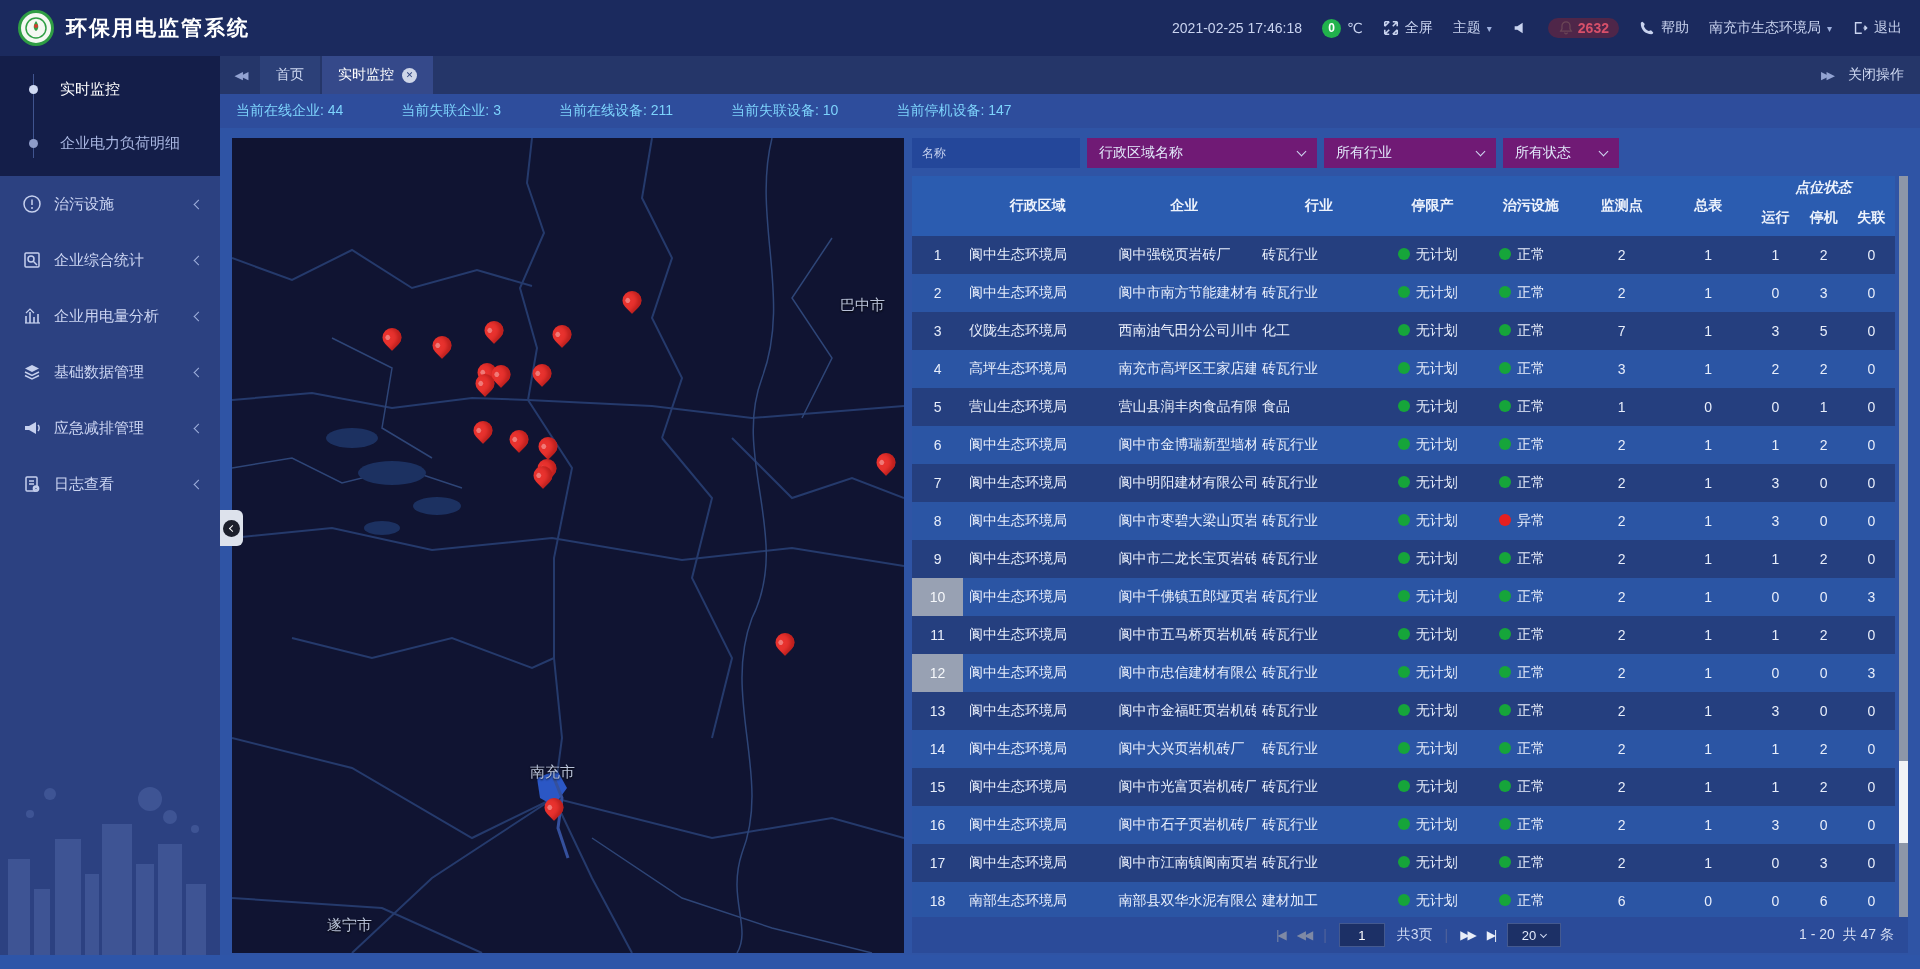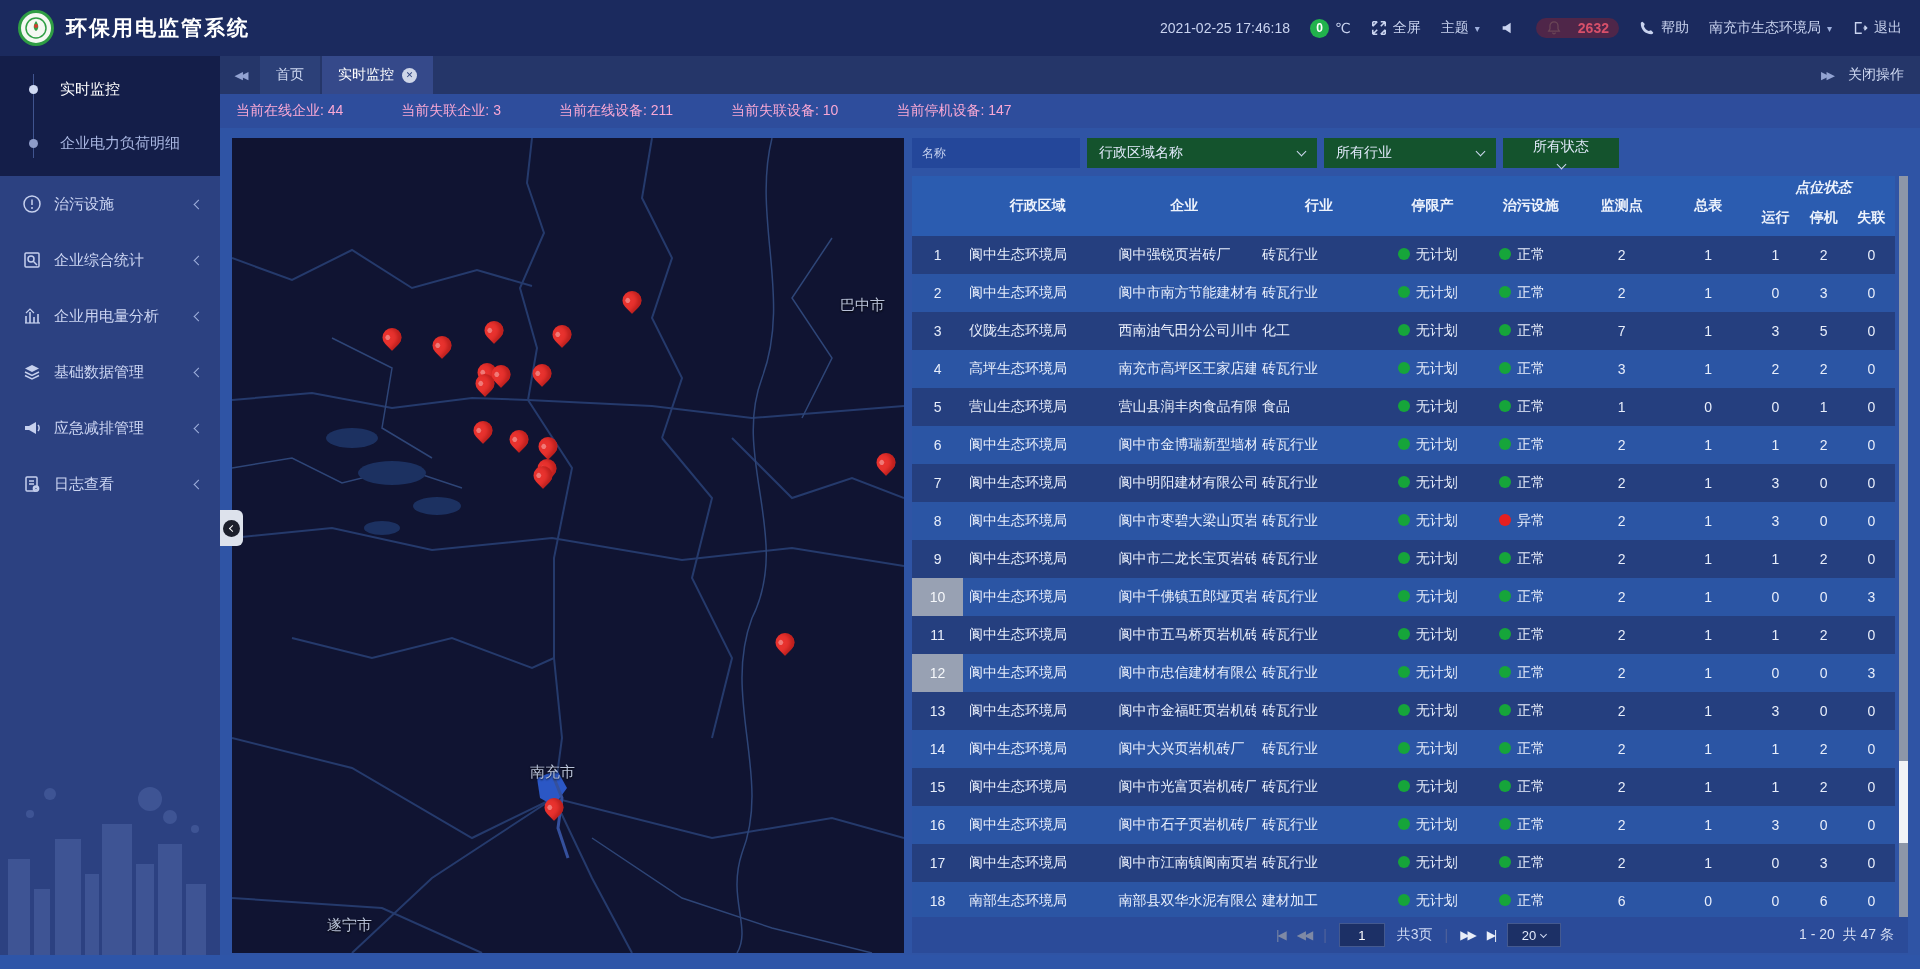--- a/index.html
+++ b/index.html
@@ -9,21 +9,21 @@
 
   
   .topbar { height:56px; background:#1b2a5e; display:flex; align-items:center; padding:0 18px; }
   .brand { display:flex; align-items:center; gap:12px; }
   .logo { width:36px; height:36px; border-radius:50%; background:#f4f8f2; border:3px solid #2f9e44; display:flex; align-items:center; justify-content:center; }
   .logo svg { width:22px; height:22px; }
   .app-title { color:#ffffff; font-size:21px; font-weight:bold; letter-spacing:2px; }
   .topbar-right { margin-left:auto; display:flex; align-items:center; gap:20px; color:#c9d3ef; font-size:14px; }
   .topbar-right .item { display:flex; align-items:center; gap:6px; cursor:default; }
   .temp-badge { width:19px; height:19px; border-radius:50%; background:#21b24c; color:#fff; font-size:12px; display:inline-flex; align-items:center; justify-content:center; font-weight:bold; }
-  .bell-pill { background:rgba(122,34,56,.55); border-radius:10px; padding:2px 10px; color:#d8506a; font-weight:bold; font-size:14px; display:inline-flex; align-items:center; gap:16px; }
+  .bell-pill { background:rgba(122,34,56,.55); border-radius:10px; padding:2px 10px; color:#d8506a; font-weight:bold; font-size:14px; display:inline-flex; align-items:center; gap:4px; }
   .caret { font-size:10px; color:#9fb0dd; }
   .hicon svg { width:16px; height:16px; display:block; }
 
   
   .main { display:flex; height:913px; }
 
   
   .sidebar { width:220px; background:#2c4181; position:relative; flex:none; overflow:hidden; }
   .group-row { height:56px; display:flex; align-items:center; padding:0 18px 0 22px; color:#cdd6f3; font-size:15px; cursor:pointer; }
   .group-row .gicon { width:20px; height:20px; margin-right:12px; color:#c6d0ee; flex:none; }
@@ -44,40 +44,40 @@
   
   .content { flex:1; display:flex; flex-direction:column; min-width:0; }
   .tabbar { height:38px; background:#253669; display:flex; align-items:stretch; }
   .tb-collapse { width:40px; display:flex; align-items:center; justify-content:center; color:#93a3d2; font-size:11px; letter-spacing:-3px; cursor:pointer; }
   .tab { display:flex; align-items:center; gap:8px; padding:0 16px; background:#2c4078; color:#cfd9f2; margin-right:2px; font-size:14px; cursor:pointer; }
   .tab.active { background:#35498a; color:#ffffff; }
   .tab-close { width:15px; height:15px; border-radius:50%; background:#cfd6e8; color:#31457f; font-size:9px; display:inline-flex; align-items:center; justify-content:center; cursor:pointer; }
   .tb-right { margin-left:auto; display:flex; align-items:center; gap:16px; padding-right:16px; color:#cfd9f2; }
   .tb-right .dbl { font-size:11px; letter-spacing:-3px; color:#93a3d2; cursor:pointer; }
 
-  .statusbar { height:34px; background:#2e4d9c; display:flex; align-items:center; padding:0 16px; gap:58px; color:#f9a8d4; }
+  .statusbar { height:34px; background:#2e4d9c; display:flex; align-items:center; padding:0 16px; gap:58px; color:#7dd3fc; }
   .status-item { white-space:nowrap; }
 
   .work { flex:1; display:flex; gap:8px; padding:10px 12px 16px; min-height:0; }
 
   
   .map { width:672px; flex:none; position:relative; background:#101432; overflow:hidden; }
   .map svg.roads { position:absolute; inset:0; }
   .map-label { position:absolute; color:#b9c2d8; font-size:15px; text-shadow:0 1px 2px #000; white-space:nowrap;text-align:right; }
   .pin { position:absolute; width:19px; height:19px; background:#e8322e; border-radius:50% 50% 50% 0; transform:translate(-50%,-90%) rotate(-45deg); box-shadow:inset -3px -3px 4px rgba(140,10,10,.45); }
   .pin::after { content:""; position:absolute; left:4px; top:4px; width:5px; height:5px; border-radius:50%; background:rgba(255,255,255,.35); }
 
   
   .panel { flex:1; display:flex; flex-direction:column; min-width:0; }
   .filters { height:30px; display:flex; gap:7px; margin-bottom:8px; flex:none; }
   .f-input { width:168px; background:#24479a; border:none; outline:none; color:#bef264; padding:0 10px; font-size:12px; font-family:inherit; }
   .f-input::placeholder { color:#c4d0ee; }
-  .f-select { background:#14532d; display:flex; align-items:center; justify-content:space-between; padding:0 12px; color:#e2eafb; cursor:pointer; }
+  .f-select { background:#701a75; display:flex; align-items:center; justify-content:space-between; padding:0 12px; color:#e2eafb; cursor:pointer; }
   .f-select .chev { border-color:#cfd9f2; margin-top:-3px; }
-  .fs-region { width:230px; } .fs-industry { width:172px; } .fs-status { width:116px;flex-direction:column; }
+  .fs-region { width:230px; } .fs-industry { width:172px; } .fs-status { width:116px; }
 
   .tablewrap { flex:1; position:relative; overflow:hidden; min-height:0; }
   table { border-collapse:collapse; table-layout:fixed; width:calc(100% - 13px); }
   thead th { background:#2b5cb0; color:#eef3fc; font-weight:bold; font-size:14px; }
   thead tr.h1 th { height:24px; }
   thead tr.h2 th { height:36px; font-weight:bold; }
   th.group-th { font-style:italic; }
   tbody td { height:38px; color:#e8eefb; font-size:14px; white-space:nowrap; overflow:hidden; }
   tbody tr:nth-child(odd) { background:#253f7f; }
   tbody tr:nth-child(even) { background:#2b55a4; }

